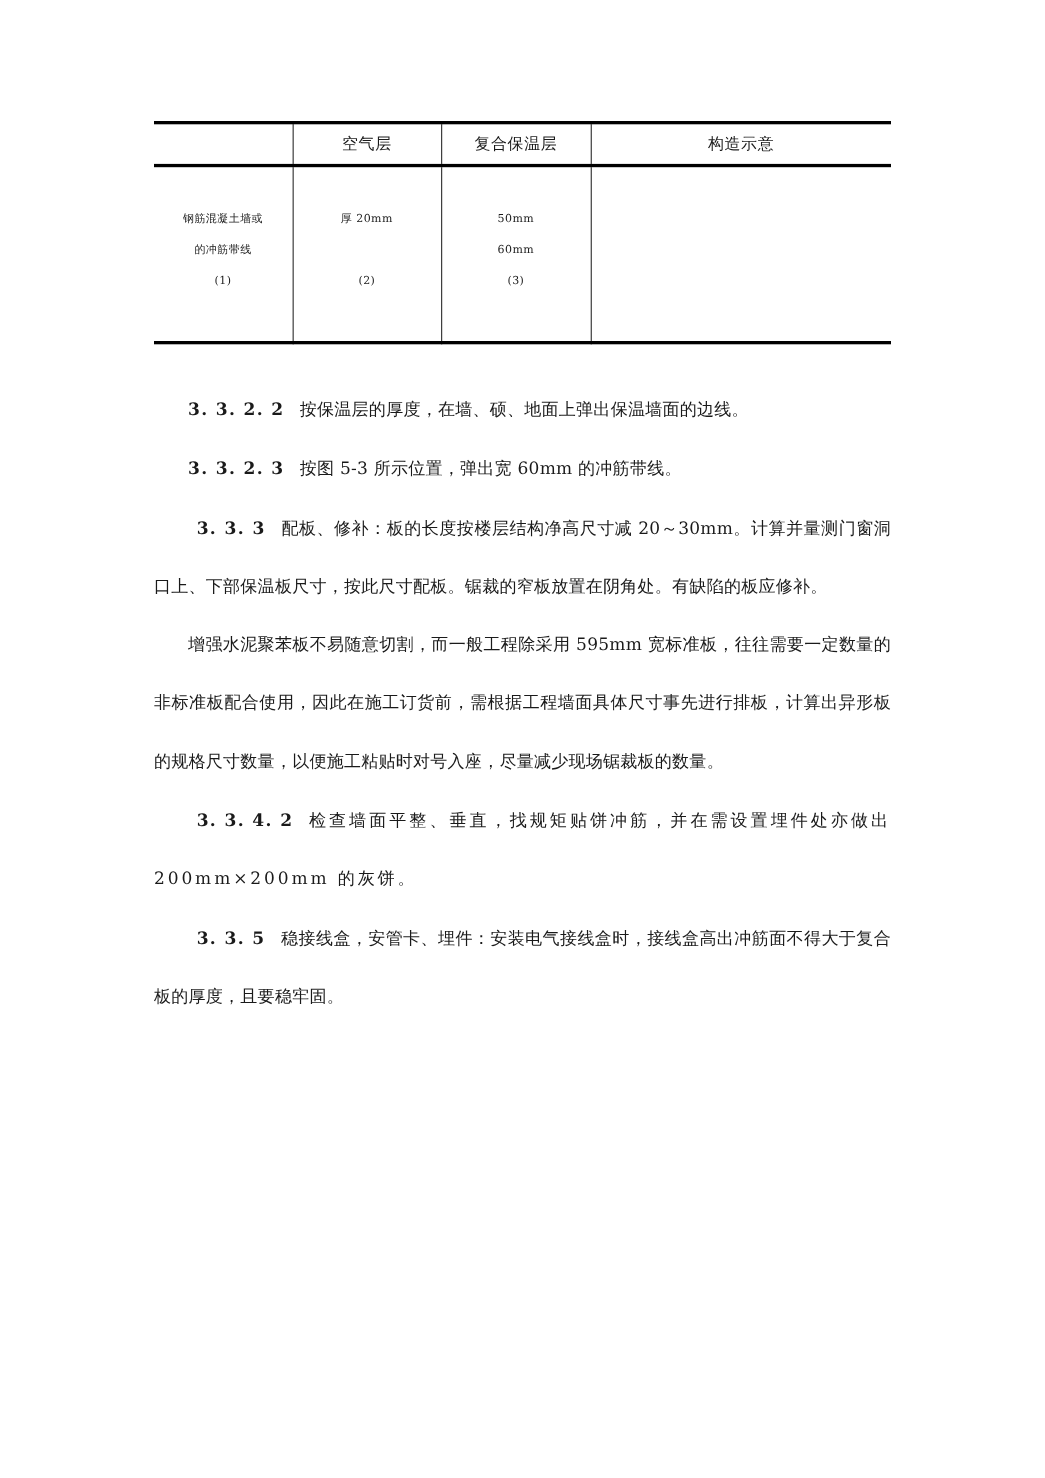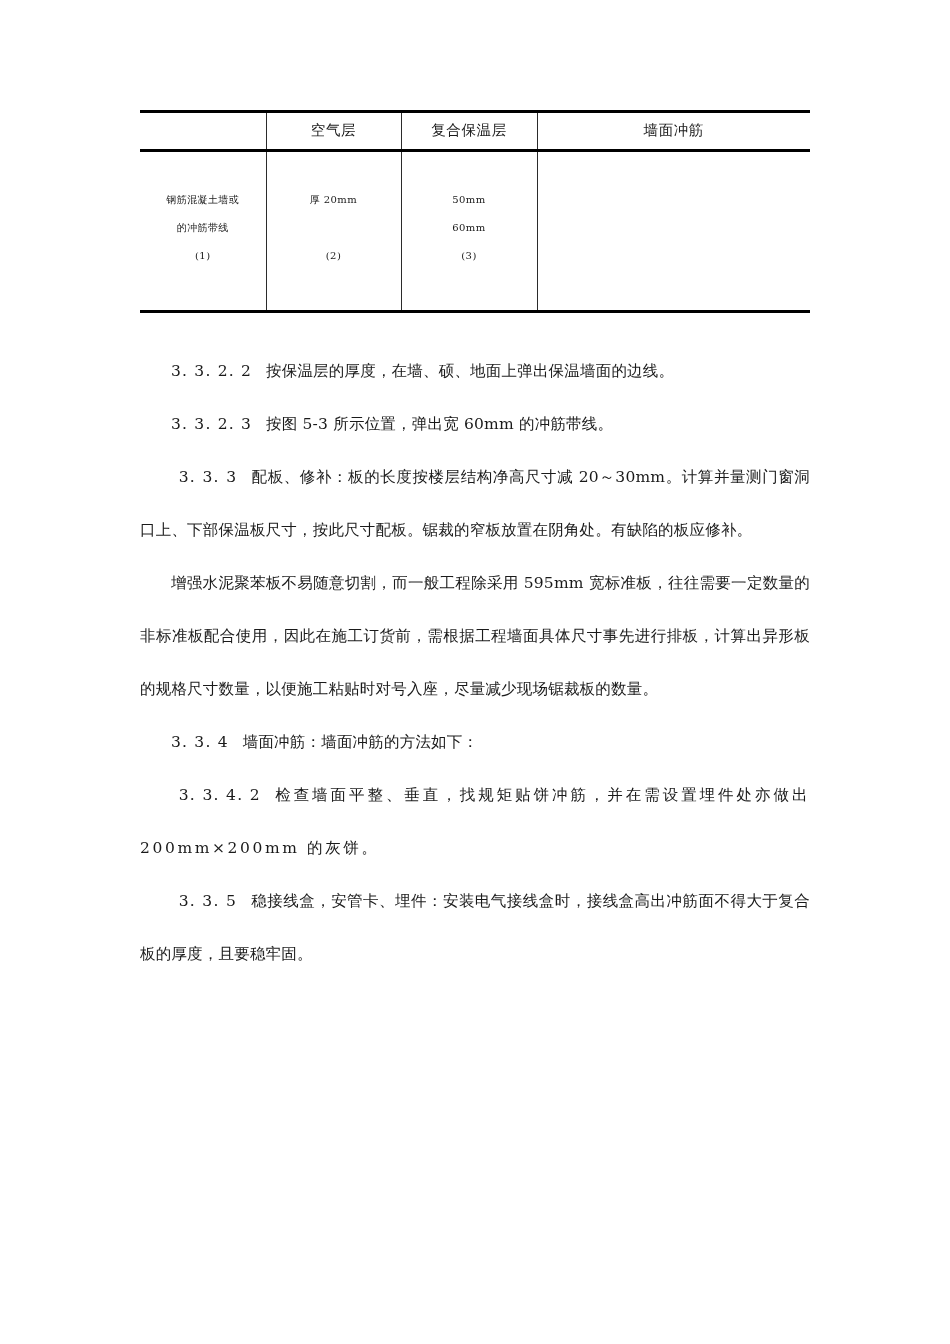--- a/index.html
+++ b/index.html
@@ -88,20 +88,21 @@
     text-indent: 2em;
   }
   p.para.indent-wide {
     text-indent: 2.5em;
   }
   p.para.spaced {
     letter-spacing: 2.6px;
   }
   .num {
     letter-spacing: 1.2px;
+    font-weight: bold;
   }
   .gap-sm { display: inline-block; width: 14px; }
 </style>
 </head>
 <body>
 
 <div class="page">
 
   <div class="table-wrap">
     <table class="spec">
@@ -109,21 +110,21 @@
         <col class="col-a">
           <col class="col-b">
           <col class="col-c">
           <col class="col-d">
       </colgroup>
       <thead>
         <tr>
           <th></th>
           <th class="vline">空气层</th>
           <th class="vline">复合保温层</th>
-          <th class="vline">墙面冲筋</th>
+          <th class="vline">构造示意</th>
         </tr>
       </thead>
       <tbody>
         <tr>
           <td>
             <span class="cell-line">钢筋混凝土墙或</span>
             <span class="cell-line">的冲筋带线</span>
             <span class="cell-line">(1)</span>
           </td>
           <td class="vline">
@@ -149,21 +150,20 @@
   <div class="body-text">
 
     <p class="para indent"><span class="num">3. 3. 2. 2</span><span class="gap-sm"></span><span>按保温层的厚度，在墙、硕、地面上弹出保温墙面的边线。</span></p>
 
     <p class="para indent"><span class="num">3. 3. 2. 3</span><span class="gap-sm"></span><span>按图 5-3 所示位置，弹出宽 60mm 的冲筋带线。</span></p>
 
     <p class="para indent-wide"><span class="num">3. 3. 3</span><span class="gap-sm"></span><span>配板、修补：板的长度按楼层结构净高尺寸减 20～30mm。计算并量测门窗洞口上、下部保温板尺寸，按此尺寸配板。锯裁的窄板放置在阴角处。有缺陷的板应修补。</span></p>
 
     <p class="para indent"><span>增强水泥聚苯板不易随意切割，而一般工程除采用 595mm 宽标准板，往往需要一定数量的非标准板配合使用，因此在施工订货前，需根据工程墙面具体尺寸事先进行排板，计算出异形板的规格尺寸数量，以便施工粘贴时对号入座，尽量减少现场锯裁板的数量。</span></p>
 
-    <p class="para indent"><span class="num">3. 3. 4</span><span class="gap-sm"></span><span>墙面冲筋：墙面冲筋的方法如下：</span></p>
 
 
     <p class="para indent-wide spaced"><span class="num">3. 3. 4. 2</span><span class="gap-sm"></span><span>检查墙面平整、垂直，找规矩贴饼冲筋，并在需设置埋件处亦做出 200mm×200mm 的灰饼。</span></p>
 
 
     <p class="para indent-wide"><span class="num">3. 3. 5</span><span class="gap-sm"></span><span>稳接线盒，安管卡、埋件：安装电气接线盒时，接线盒高出冲筋面不得大于复合板的厚度，且要稳牢固。</span></p>
 
 
   </div>
 </div>

